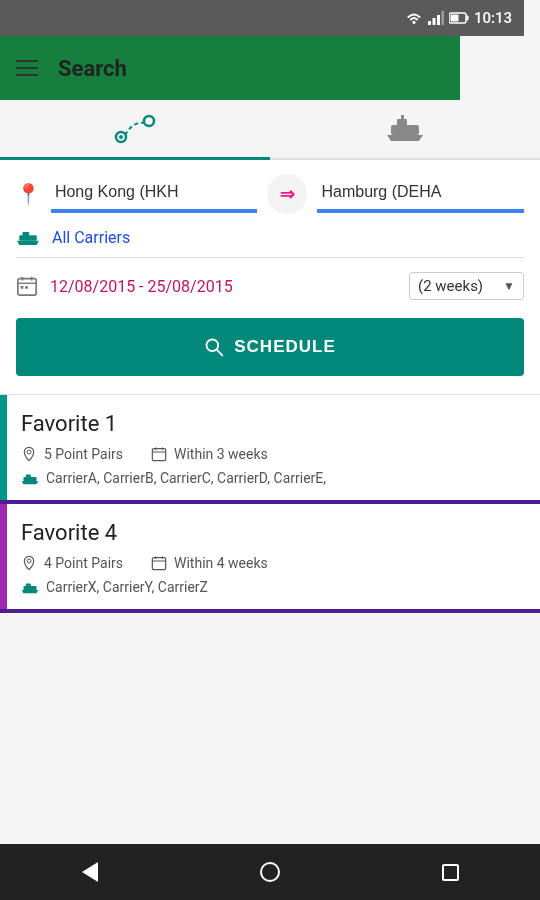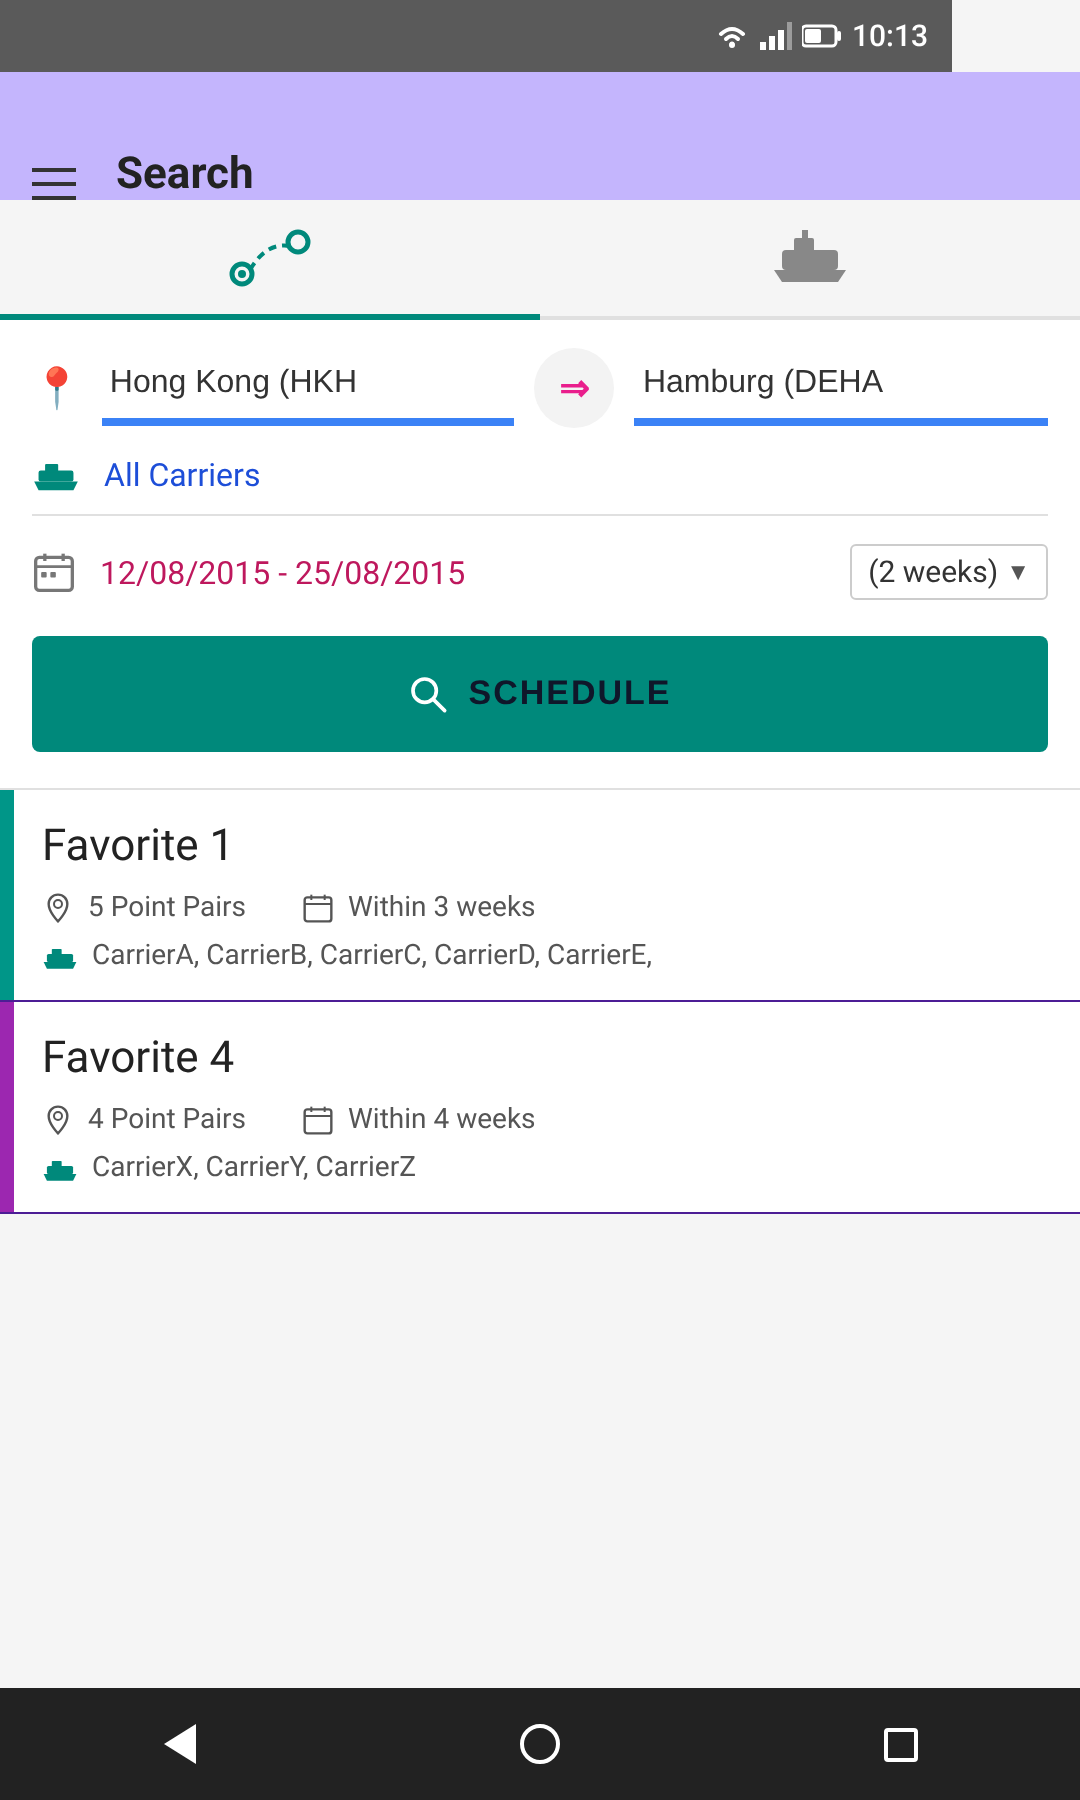--- a/index.html
+++ b/index.html
@@ -7,21 +7,21 @@
       width: 540px;
       height: 900px;
       font-family: 'Roboto', Arial, sans-serif;
       background: #f5f5f5;
       overflow: hidden;
       position: relative;
     }
 
     
     .status-bar {
-      width: 476px;
+      width: 524px;
       height: 36px;
       background: #5a5a5a;
       display: flex;
       align-items: center;
       justify-content: flex-end;
       padding: 0 12px;
       gap: 6px;
     }
     .status-icons {
       display: flex;
@@ -29,25 +29,25 @@
       gap: 5px;
     }
     .status-time {
       color: white;
       font-size: 15px;
       font-weight: 500;
     }
 
     
     .app-bar {
-      width: 540px;
+      width: 460px;
       height: 64px;
-      background: #c4b5fd;
-      display: flex;
-      align-items: flex-end;
+      background: #15803d;
+      display: flex;
+      align-items: center;
       padding: 0 16px;
       gap: 20px;
     }
     .hamburger-icon {
       display: flex;
       flex-direction: column;
       gap: 5px;
       cursor: pointer;
     }
     .hamburger-icon span {
@@ -168,21 +168,21 @@
       margin-bottom: 18px;
     }
     .date-text {
       font-size: 16px;
       color: #be185d;
       flex: 1;
     }
     .weeks-selector {
       display: flex;
       align-items: center;
-      gap: 4px;
+      gap: 20px;
       border: 1px solid #ccc;
       border-radius: 3px;
       padding: 4px 8px;
       font-size: 15px;
       color: #333;
       cursor: pointer;
       text-align: center;
     }
     .weeks-arrow {
       font-size: 12px;
@@ -194,21 +194,21 @@
       width: 100%;
       height: 58px;
       background: #00897b;
       border: none;
       border-radius: 4px;
       display: flex;
       align-items: center;
       justify-content: center;
       gap: 10px;
       cursor: pointer;
-      color: #0f172a;
+      color: #ffffff;
       font-size: 17px;
       font-weight: 600;
       letter-spacing: 1px;
     }
 
     
     .divider {
       height: 1px;
       background: #e0e0e0;
       margin: 0;
@@ -216,21 +216,21 @@
 
     
     .favorites-section {
       background: white;
     }
 
     .favorite-item {
       display: flex;
       align-items: stretch;
       position: relative;
-      border-bottom: 1px solid #4c1d95;
+      border-bottom: 4px solid #4c1d95;
     }
     .favorite-accent {
       width: 7px;
       flex-shrink: 0;
     }
     .favorite-accent.teal { background: #009688; }
     .favorite-accent.purple { background: #9c27b0; }
 
     .favorite-content {
       flex: 1;

